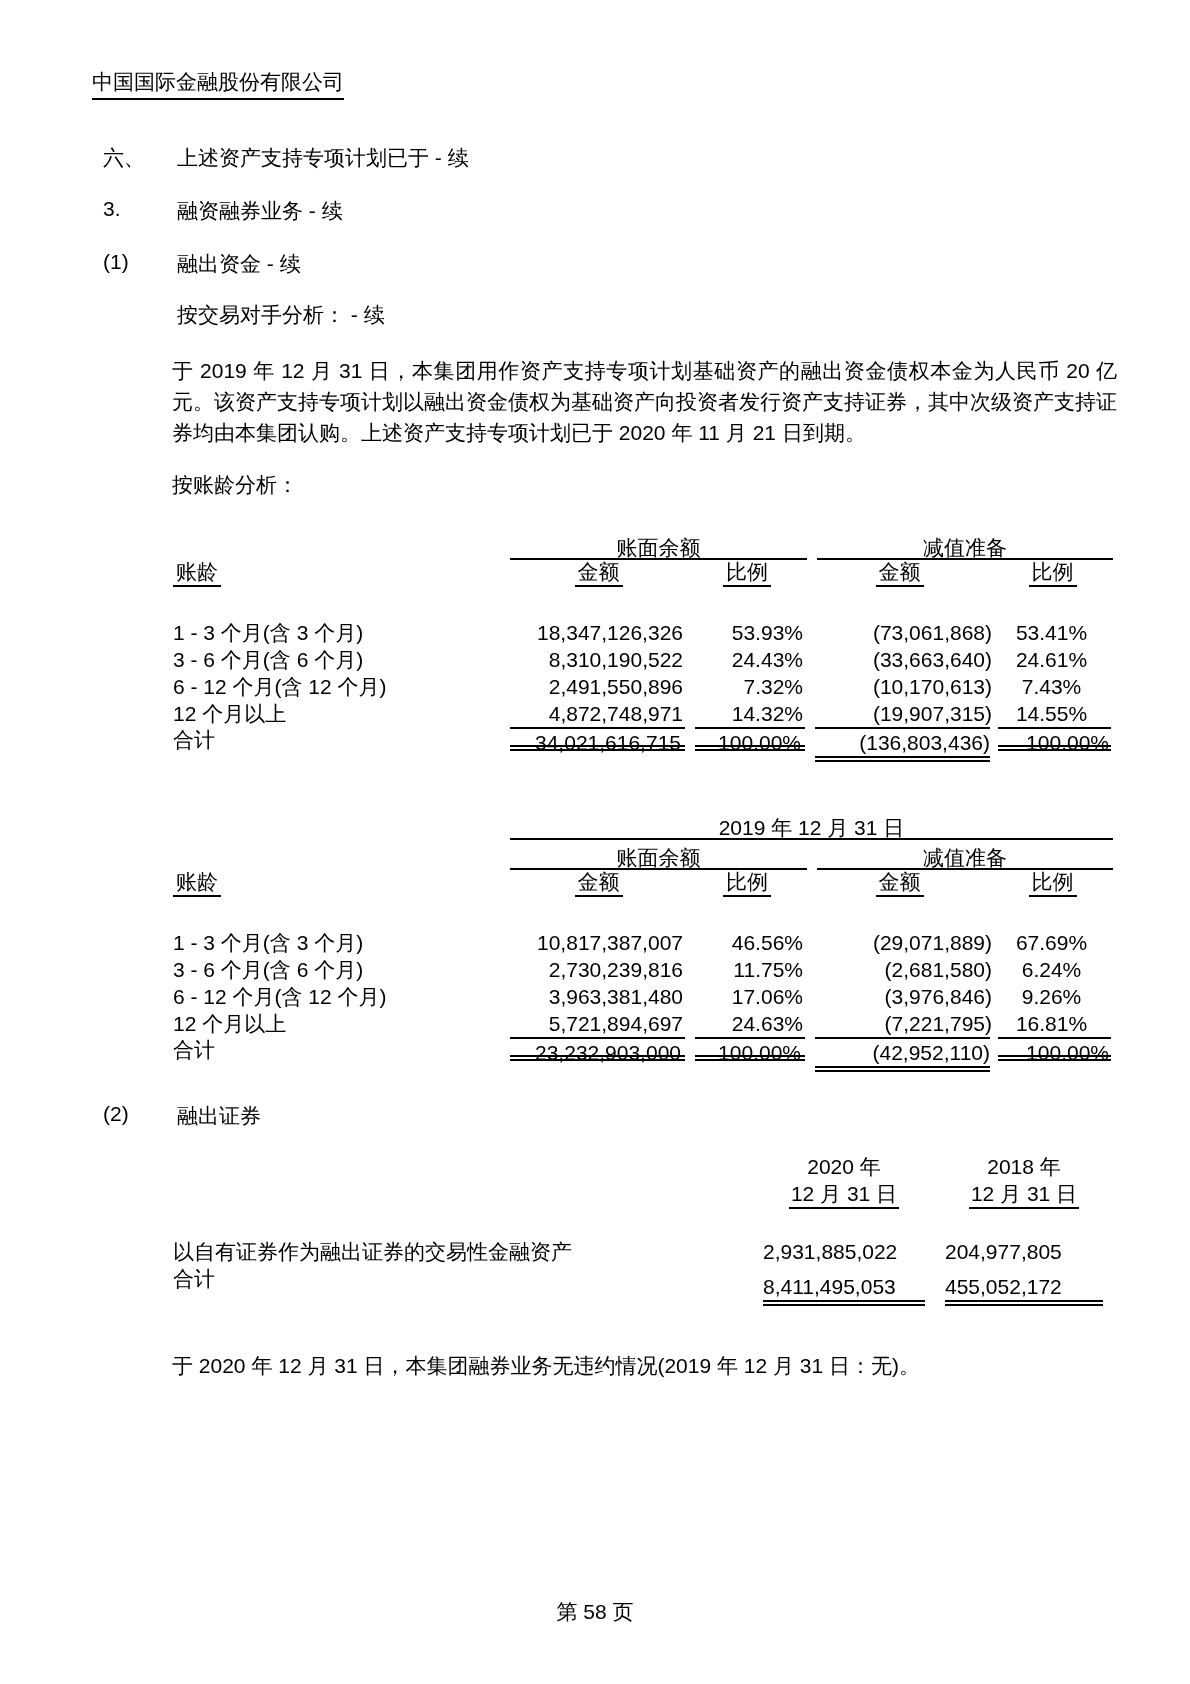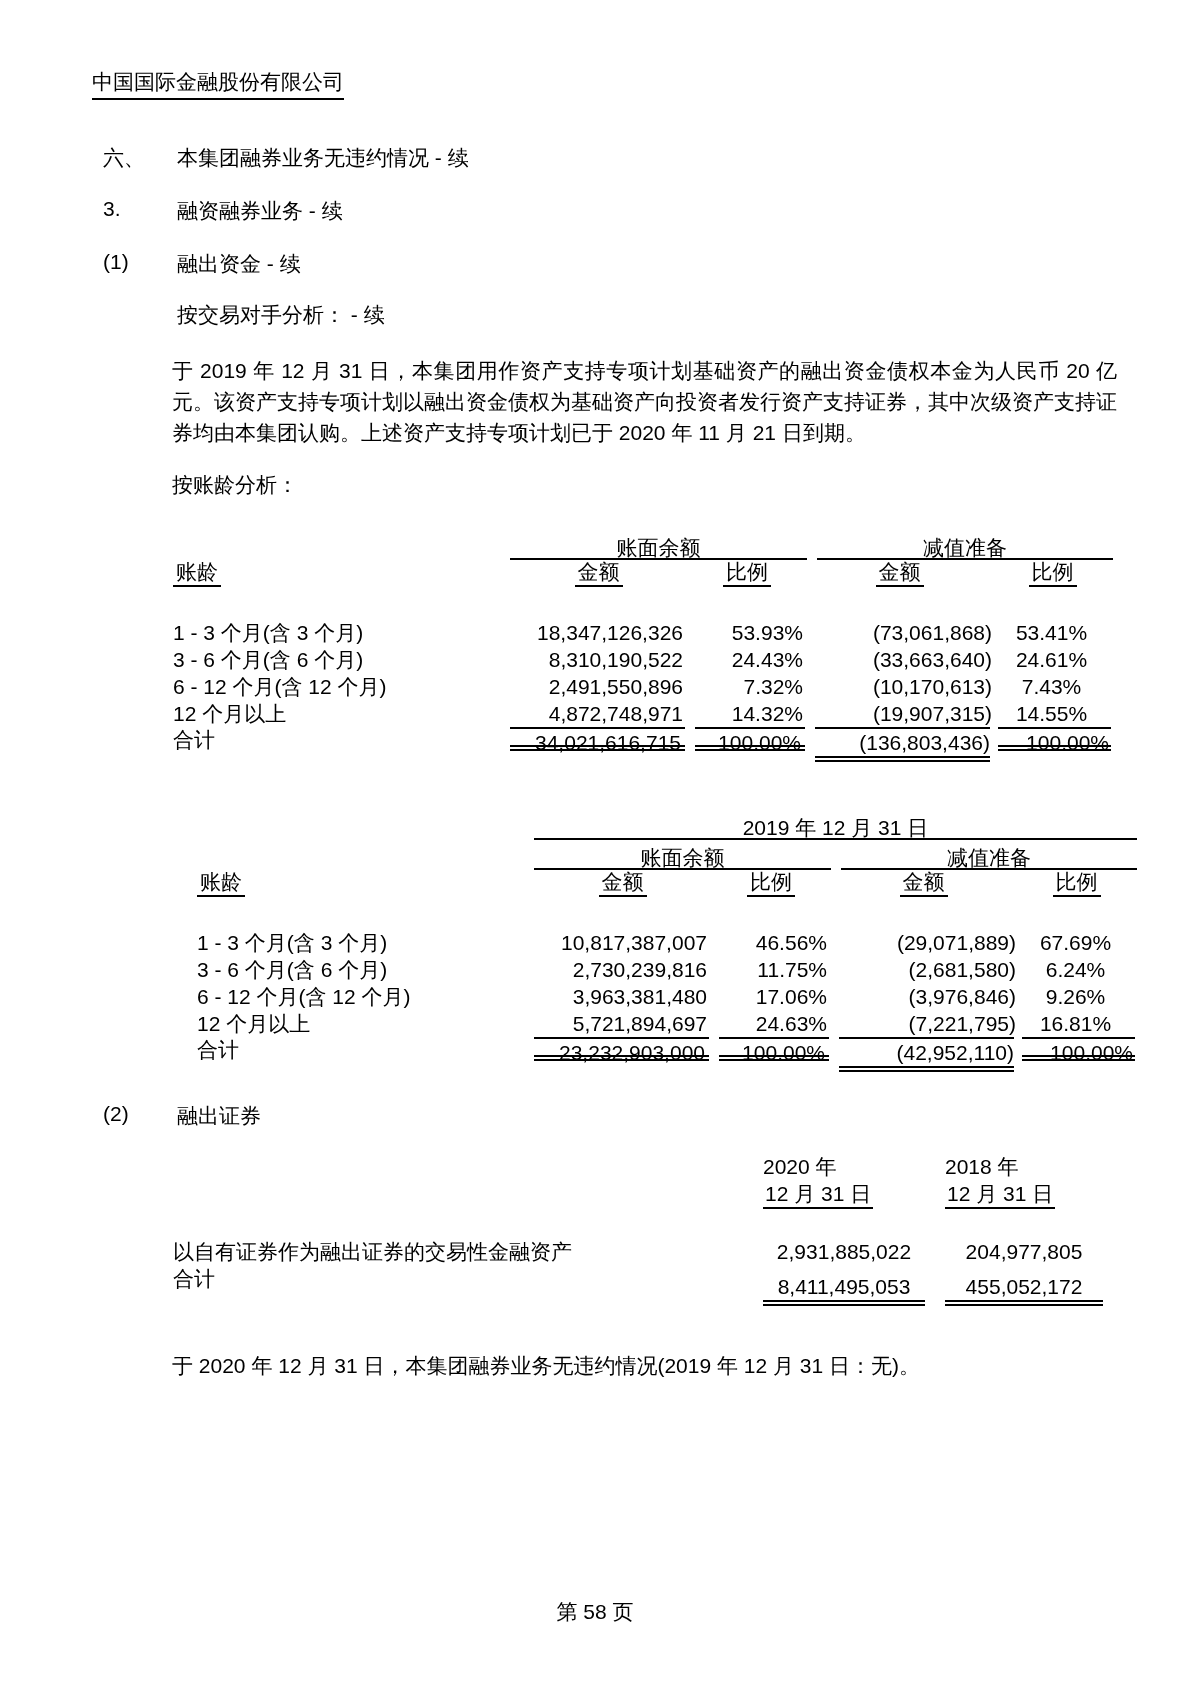--- a/index.html
+++ b/index.html
@@ -14,21 +14,21 @@
   .hrow{display:flex;left:103px;}
   .hnum{width:74px;flex:none;}
   .h1{top:144px;} .h2{top:197px;} .h3{top:250px;} .h4{top:301px;left:177px;}
   .h5{top:1102px;}
   .para{top:355px;left:172px;width:945px;line-height:31px;text-align:justify;}
   .aging{top:471px;left:172px;}
   .note{top:1352px;left:172px;}
   .footer{top:1598px;left:0;width:1190px;text-align:center;}
   
   .tbl{left:173px;width:940px;}
-  .tbl1{top:530px;} .tbl2{top:816px;margin-left:24px;}
+  .tbl1{top:530px;} .tbl2{top:816px;}
   .trow{display:flex;width:940px;}
   .cL{width:337px;flex:none;}
   .cA1{width:177px;flex:none;text-align:right;}
   .cR1{width:120px;flex:none;text-align:right;}
   .cA2{width:185px;flex:none;text-align:right;}
   .cR2{width:121px;flex:none;text-align:center;}
   .spanNums{width:603px;flex:none;text-align:center;}
   .g1{width:297px;flex:none;text-align:center;border-bottom:2px solid #000;}
   .g2{width:296px;flex:none;margin-left:10px;text-align:center;border-bottom:2px solid #000;}
   .dateRow{height:24px;line-height:24px;}
@@ -47,42 +47,42 @@
   .tR1{width:110px;margin-left:10px;flex:none;text-align:right;}
   .tA2{width:175px;margin-left:10px;flex:none;text-align:right;}
   .tR2{width:113px;margin-left:8px;flex:none;text-align:right;}
   .tLab{width:335px;flex:none;height:26px;line-height:26px;}
   
   .tbl3{top:1154px;left:173px;width:930px;}
   .trow3{display:flex;width:930px;}
   .c3L{width:590px;flex:none;}
   .c3V1{width:162px;flex:none;}
   .c3V2{width:178px;flex:none;}
-  .h3c{height:27px;line-height:25px;}
+  .h3c{text-align:center;height:27px;line-height:25px;}
   .h3i{display:inline-block;}
   .h3u{display:inline-block;border-bottom:2px solid #000;padding:0 2px 1px 2px;}
   .pl20{padding-left:20px;box-sizing:border-box;}
   .r27{height:27px;line-height:27px;}
-  .numR{text-align:center;}
+  .numR{text-align:left;}
   .inA{margin-left:0;}
   .inB{margin-left:20px;}
   .bb1 .inA,.bb1 .inB{border-bottom:2px solid #000;}
   .tot3 .inA,.tot3 .inB{border-bottom:6px double #000;padding-top:10px;padding-bottom:1px;}
   .tot3L{height:27px;line-height:27px;}
 </style>
 </head>
 <body>
 
 <div class="page">
 
   <div class="abs company">中国国际金融股份有限公司</div>
 
   <div class="abs hrow h1">
     <div class="hnum">六、</div>
-    <div>本集团融券业务无违约情况 - 续</div>
+    <div>上述资产支持专项计划已于 - 续</div>
   </div>
 
   <div class="abs hrow h2">
     <div class="hnum">3.</div>
     <div>融资融券业务 - 续</div>
   </div>
 
   <div class="abs hrow h3">
     <div class="hnum">(1)</div>
     <div>融出资金 - 续</div>

